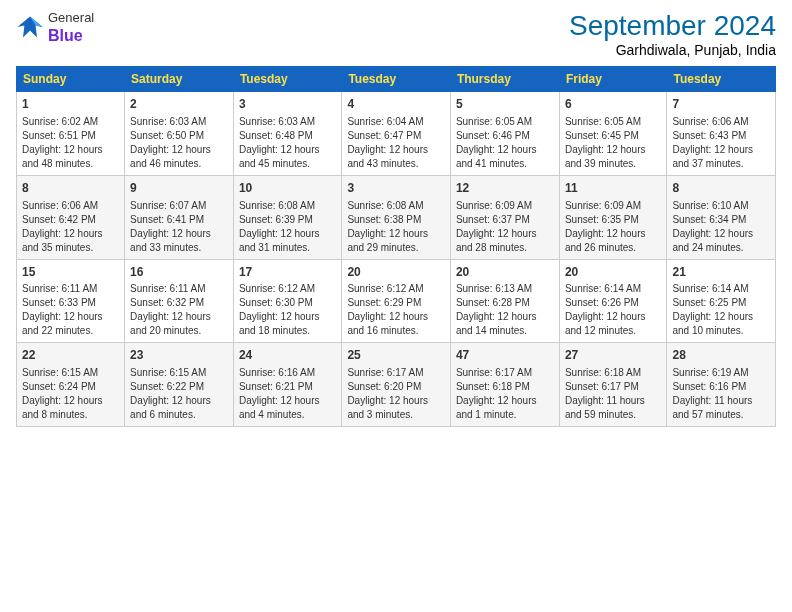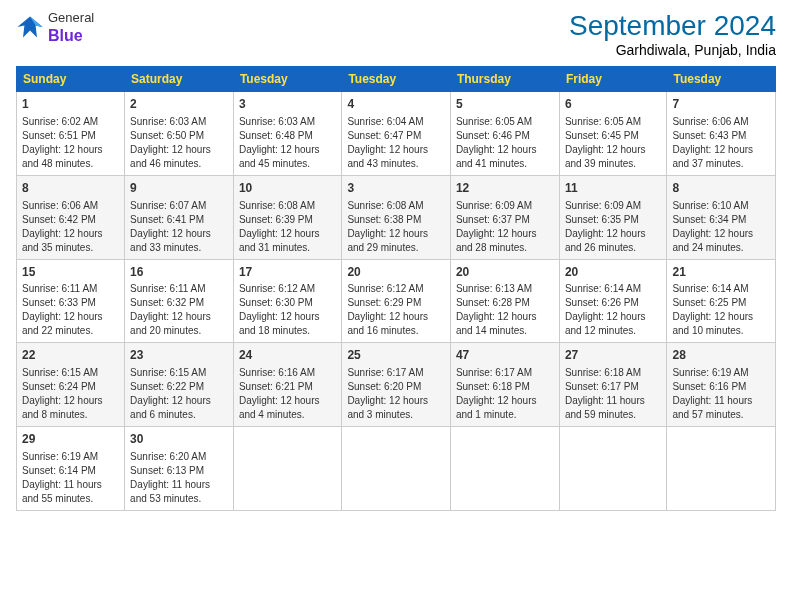--- a/index.html
+++ b/index.html
@@ -155,24 +155,15 @@
         </tr>
         <tr>
           <td><span class="day-num">22</span>Sunrise: 6:15 AM<br>Sunset: 6:24 PM<br>Daylight: 12 hours and 8 minutes.</td>
           <td><span class="day-num">23</span>Sunrise: 6:15 AM<br>Sunset: 6:22 PM<br>Daylight: 12 hours and 6 minutes.</td>
           <td><span class="day-num">24</span>Sunrise: 6:16 AM<br>Sunset: 6:21 PM<br>Daylight: 12 hours and 4 minutes.</td>
           <td><span class="day-num">25</span>Sunrise: 6:17 AM<br>Sunset: 6:20 PM<br>Daylight: 12 hours and 3 minutes.</td>
           <td><span class="day-num">47</span>Sunrise: 6:17 AM<br>Sunset: 6:18 PM<br>Daylight: 12 hours and 1 minute.</td>
           <td><span class="day-num">27</span>Sunrise: 6:18 AM<br>Sunset: 6:17 PM<br>Daylight: 11 hours and 59 minutes.</td>
           <td><span class="day-num">28</span>Sunrise: 6:19 AM<br>Sunset: 6:16 PM<br>Daylight: 11 hours and 57 minutes.</td>
         </tr>
-        <tr>
-          <td><span class="day-num">29</span>Sunrise: 6:19 AM<br>Sunset: 6:14 PM<br>Daylight: 11 hours and 55 minutes.</td>
-          <td><span class="day-num">30</span>Sunrise: 6:20 AM<br>Sunset: 6:13 PM<br>Daylight: 11 hours and 53 minutes.</td>
-          <td class="empty-cell"></td>
-          <td class="empty-cell"></td>
-          <td class="empty-cell"></td>
-          <td class="empty-cell"></td>
-          <td class="empty-cell"></td>
-        </tr>
       </tbody>
   </table>
 </div>
 
 </body></html>

